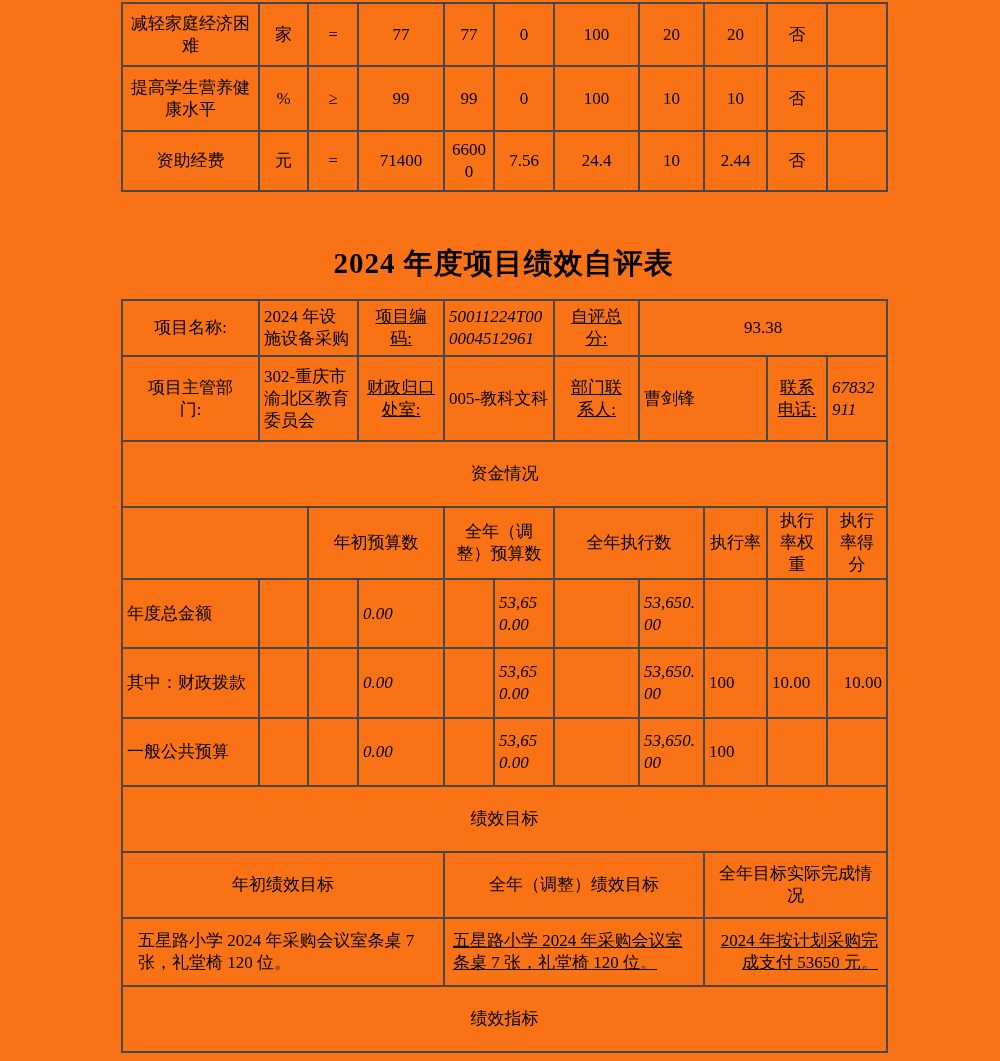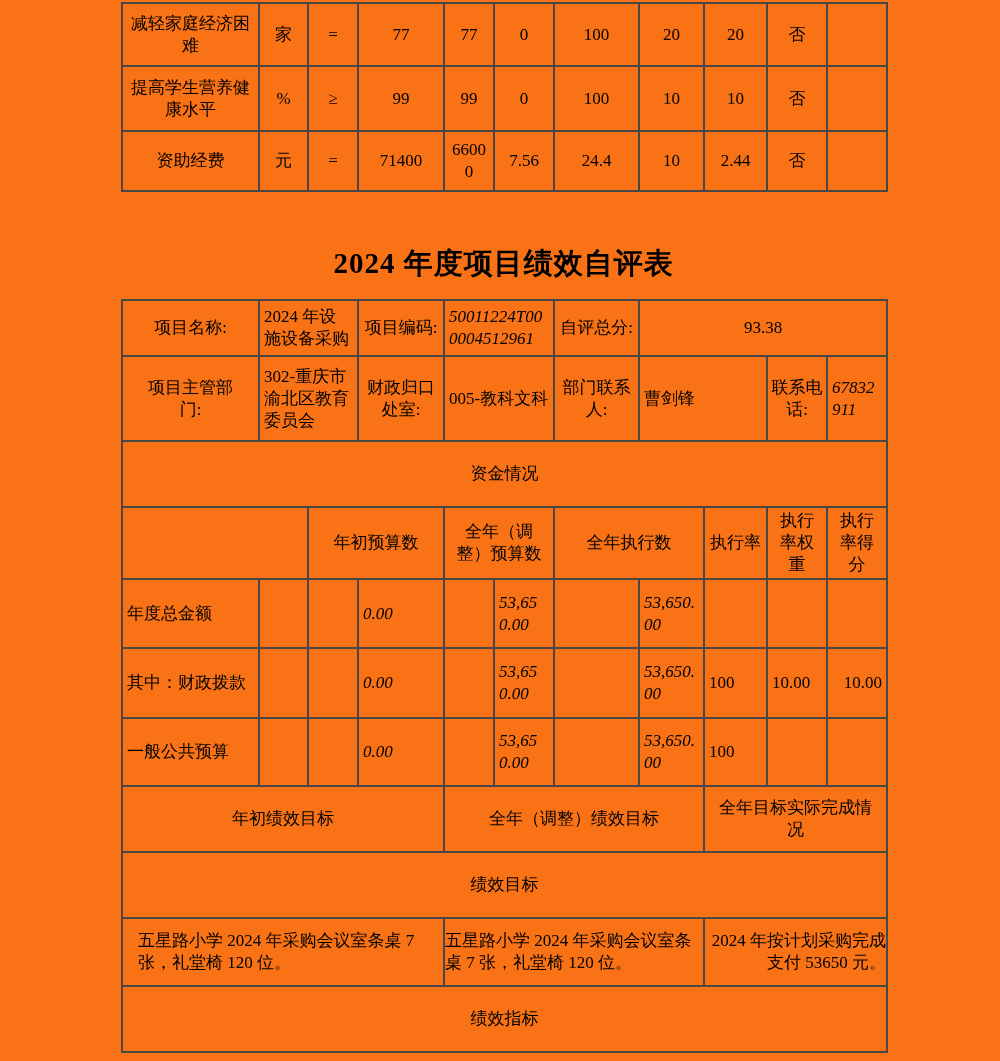--- a/index.html
+++ b/index.html
@@ -14,21 +14,21 @@
     vertical-align:middle; padding:2px 4px; overflow:hidden;
     word-wrap:break-word;
   }
   .t-top { top:2px; }
   .t-eval { top:299px; }
   .c { text-align:center; }
   .l { text-align:left; }
   .r { text-align:right; }
   .ba { word-break:break-all;font-style:italic; }
   .lblw { padding:2px 20px; text-align:center; }   
-  .lbl  { padding:2px 0;  text-align:center; }   
+  .lbl  { padding:2px 8px;  text-align:center;text-decoration:underline; }   
   .p6  { padding:2px 6px; }
   .p12 { padding:2px 12px; }
   .p15 { padding:2px 15px; }
   .doc-title {
     position:absolute; left:121px; top:244px; width:765px;
     text-align:center; font-size:29px; font-weight:bold; letter-spacing:1px;
   }
 </style>
 </head>
 <body>
@@ -180,27 +180,27 @@
       <td></td>
       <td class="l ba">53,650.00</td>
       <td></td>
       <td class="l ba">53,650.00</td>
       <td class="l">100</td>
       <td class="l"></td>
       <td class="l"></td>
     </tr>
 
     <tr style="height:66px">
+      <td class="c" colspan="11">绩效目标</td>
+    </tr>
+
+    <tr style="height:66px">
       <td class="c" colspan="4">年初绩效目标</td>
       <td class="c" colspan="4">全年（调整）绩效目标</td>
       <td class="c p12" colspan="3">全年目标实际完成情况</td>
-    </tr>
-
-    <tr style="height:66px">
-      <td class="c" colspan="11">绩效目标</td>
     </tr>
 
     <tr style="height:68px">
       <td class="l p15" colspan="4">五星路小学 2024 年采购会议室条桌 7 张，礼堂椅 120 位。</td>
       <td class="l lbl" style="text-align:left" colspan="4">五星路小学 2024 年采购会议室条桌 7 张，礼堂椅 120 位。</td>
       <td class="l lbl" style="text-align:right" colspan="3">2024 年按计划采购完成支付 53650 元。</td>
     </tr>
 
     <tr style="height:66px">
       <td class="c" colspan="11">绩效指标</td>

